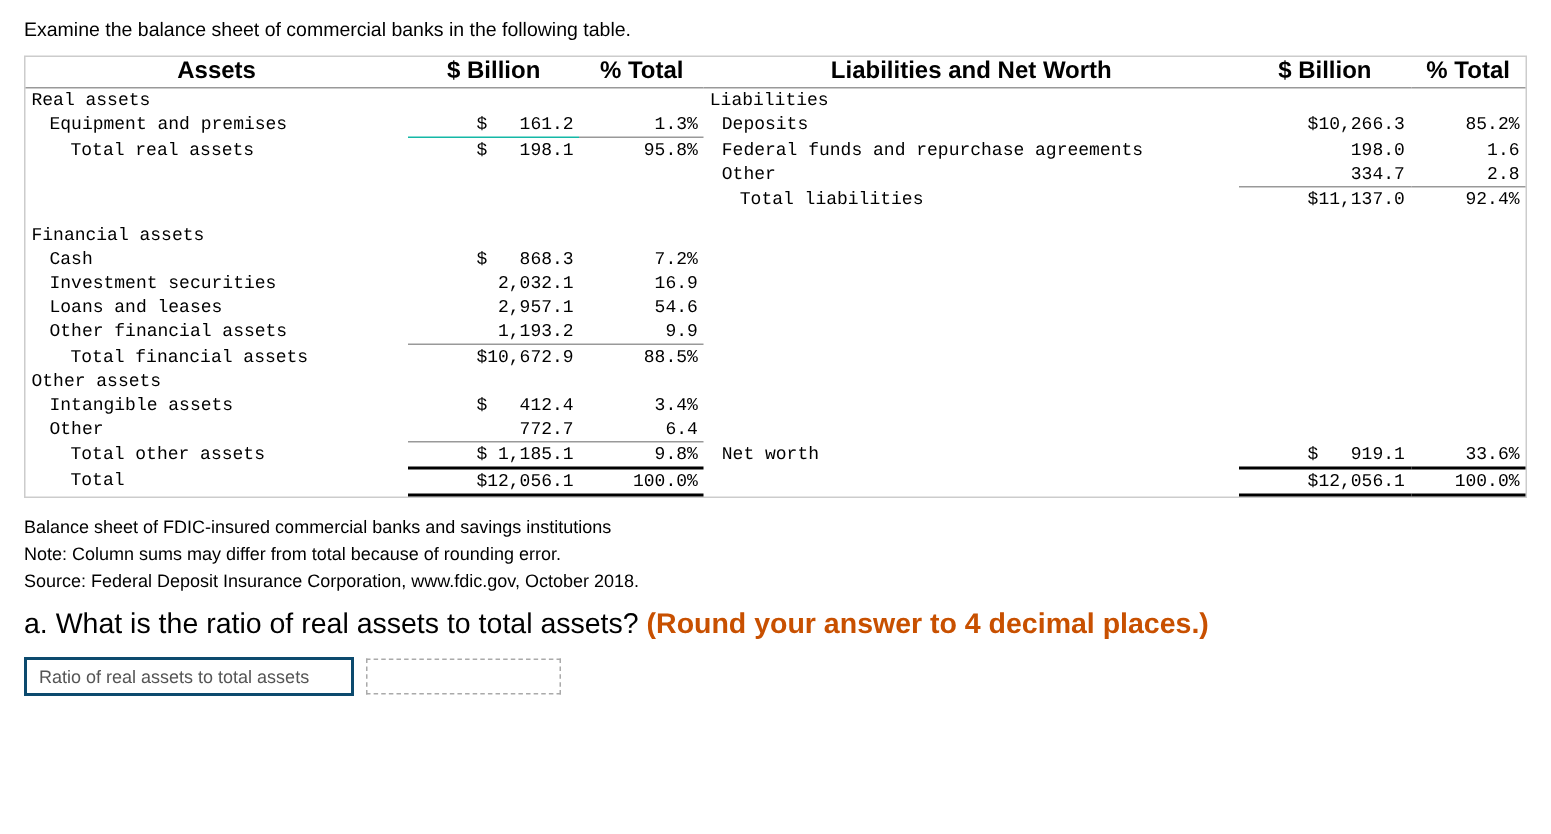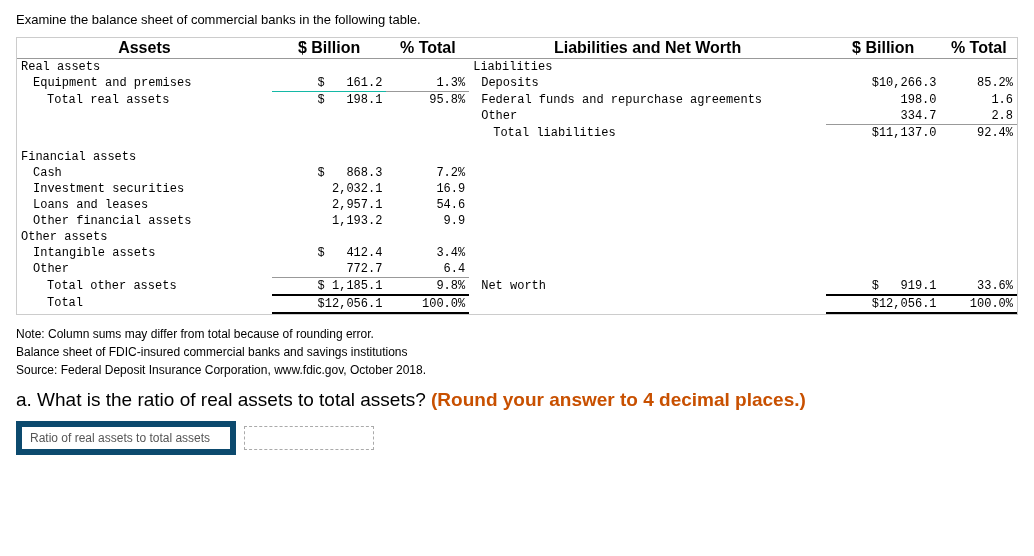--- a/index.html
+++ b/index.html
@@ -57,21 +57,21 @@
       margin-bottom: 10px;
     }
     .question span.orange { color: #c85000; font-weight: bold; }
     .answer-area {
       display: flex;
       align-items: center;
       gap: 8px;
     }
     .answer-label {
       font-size: 12px;
-      border: 6px solid #0c4a6e;
+      border: 2px solid #0c4a6e;
       padding: 4px 8px;
       background: #fff;
       color: #555;
       min-width: 220px;
     }
     .answer-input {
       border: 1px dashed #aaa;
       width: 130px;
       height: 24px;
       outline: none;
@@ -184,20 +184,28 @@
           <td></td>
       </tr>
       <tr class="indent1">
         <td>Other financial assets</td>
         <td class="right-align">1,193.2</td>
         <td class="right-align">9.9</td>
         <td></td>
           <td></td>
           <td></td>
       </tr>
+      <tr class="indent2">
+        <td>Total financial assets</td>
+        <td class="right-align" style="border-top:1px solid #999;">$10,672.9</td>
+        <td class="right-align" style="border-top:1px solid #999;">88.5%</td>
+        <td></td>
+          <td></td>
+          <td></td>
+      </tr>
 
       <tr>
         <td>Other assets</td>
         <td></td>
           <td></td>
           <td></td>
           <td></td>
           <td></td>
       </tr>
       <tr class="indent1">
@@ -232,22 +240,22 @@
         <td class="right-align" style="border-top:2px solid #000;border-bottom:2px solid #000;">100.0%</td>
         <td></td>
         <td class="right-align" style="border-top:2px solid #000;border-bottom:2px solid #000;">$12,056.1</td>
         <td class="right-align" style="border-top:2px solid #000;border-bottom:2px solid #000;">100.0%</td>
       </tr>
     </tbody>
   </table>
 </div>
 
 <div class="notes">
+  <div>Balance sheet of FDIC-insured commercial banks and savings institutions</div>
   <div>Note: Column sums may differ from total because of rounding error.</div>
-  <div>Balance sheet of FDIC-insured commercial banks and savings institutions</div>
   <div>Source: Federal Deposit Insurance Corporation, www.fdic.gov, October 2018.</div>
 </div>
 
 <div class="question">
   <span>a. What is the ratio of real assets to total assets?</span>
   <span class="orange">(Round your answer to 4 decimal places.)</span>
 </div>
 
 <div class="answer-area">
   <div class="answer-label">Ratio of real assets to total assets</div>

